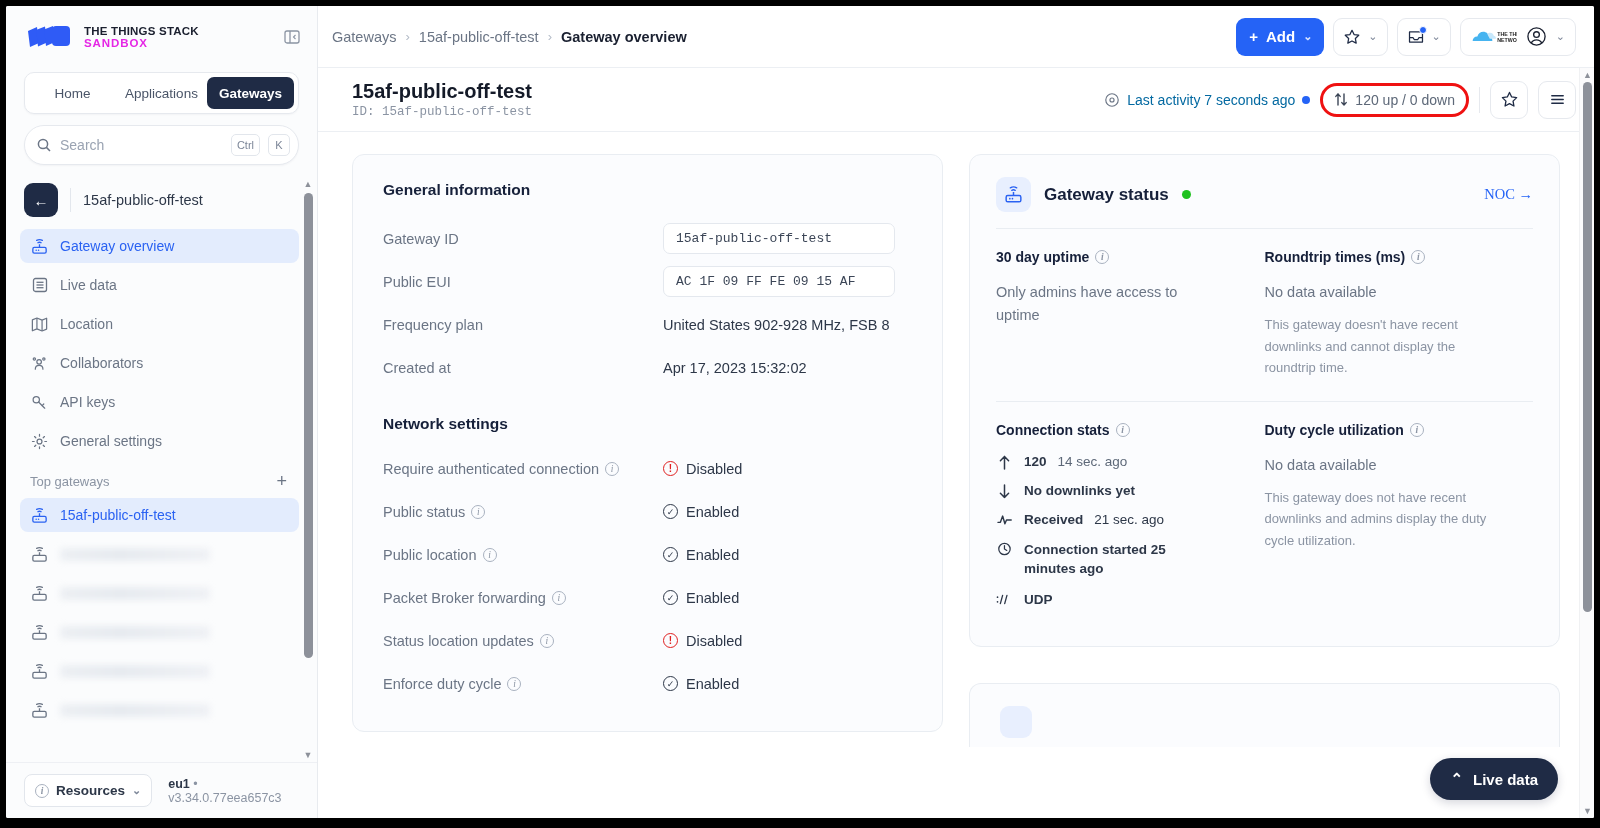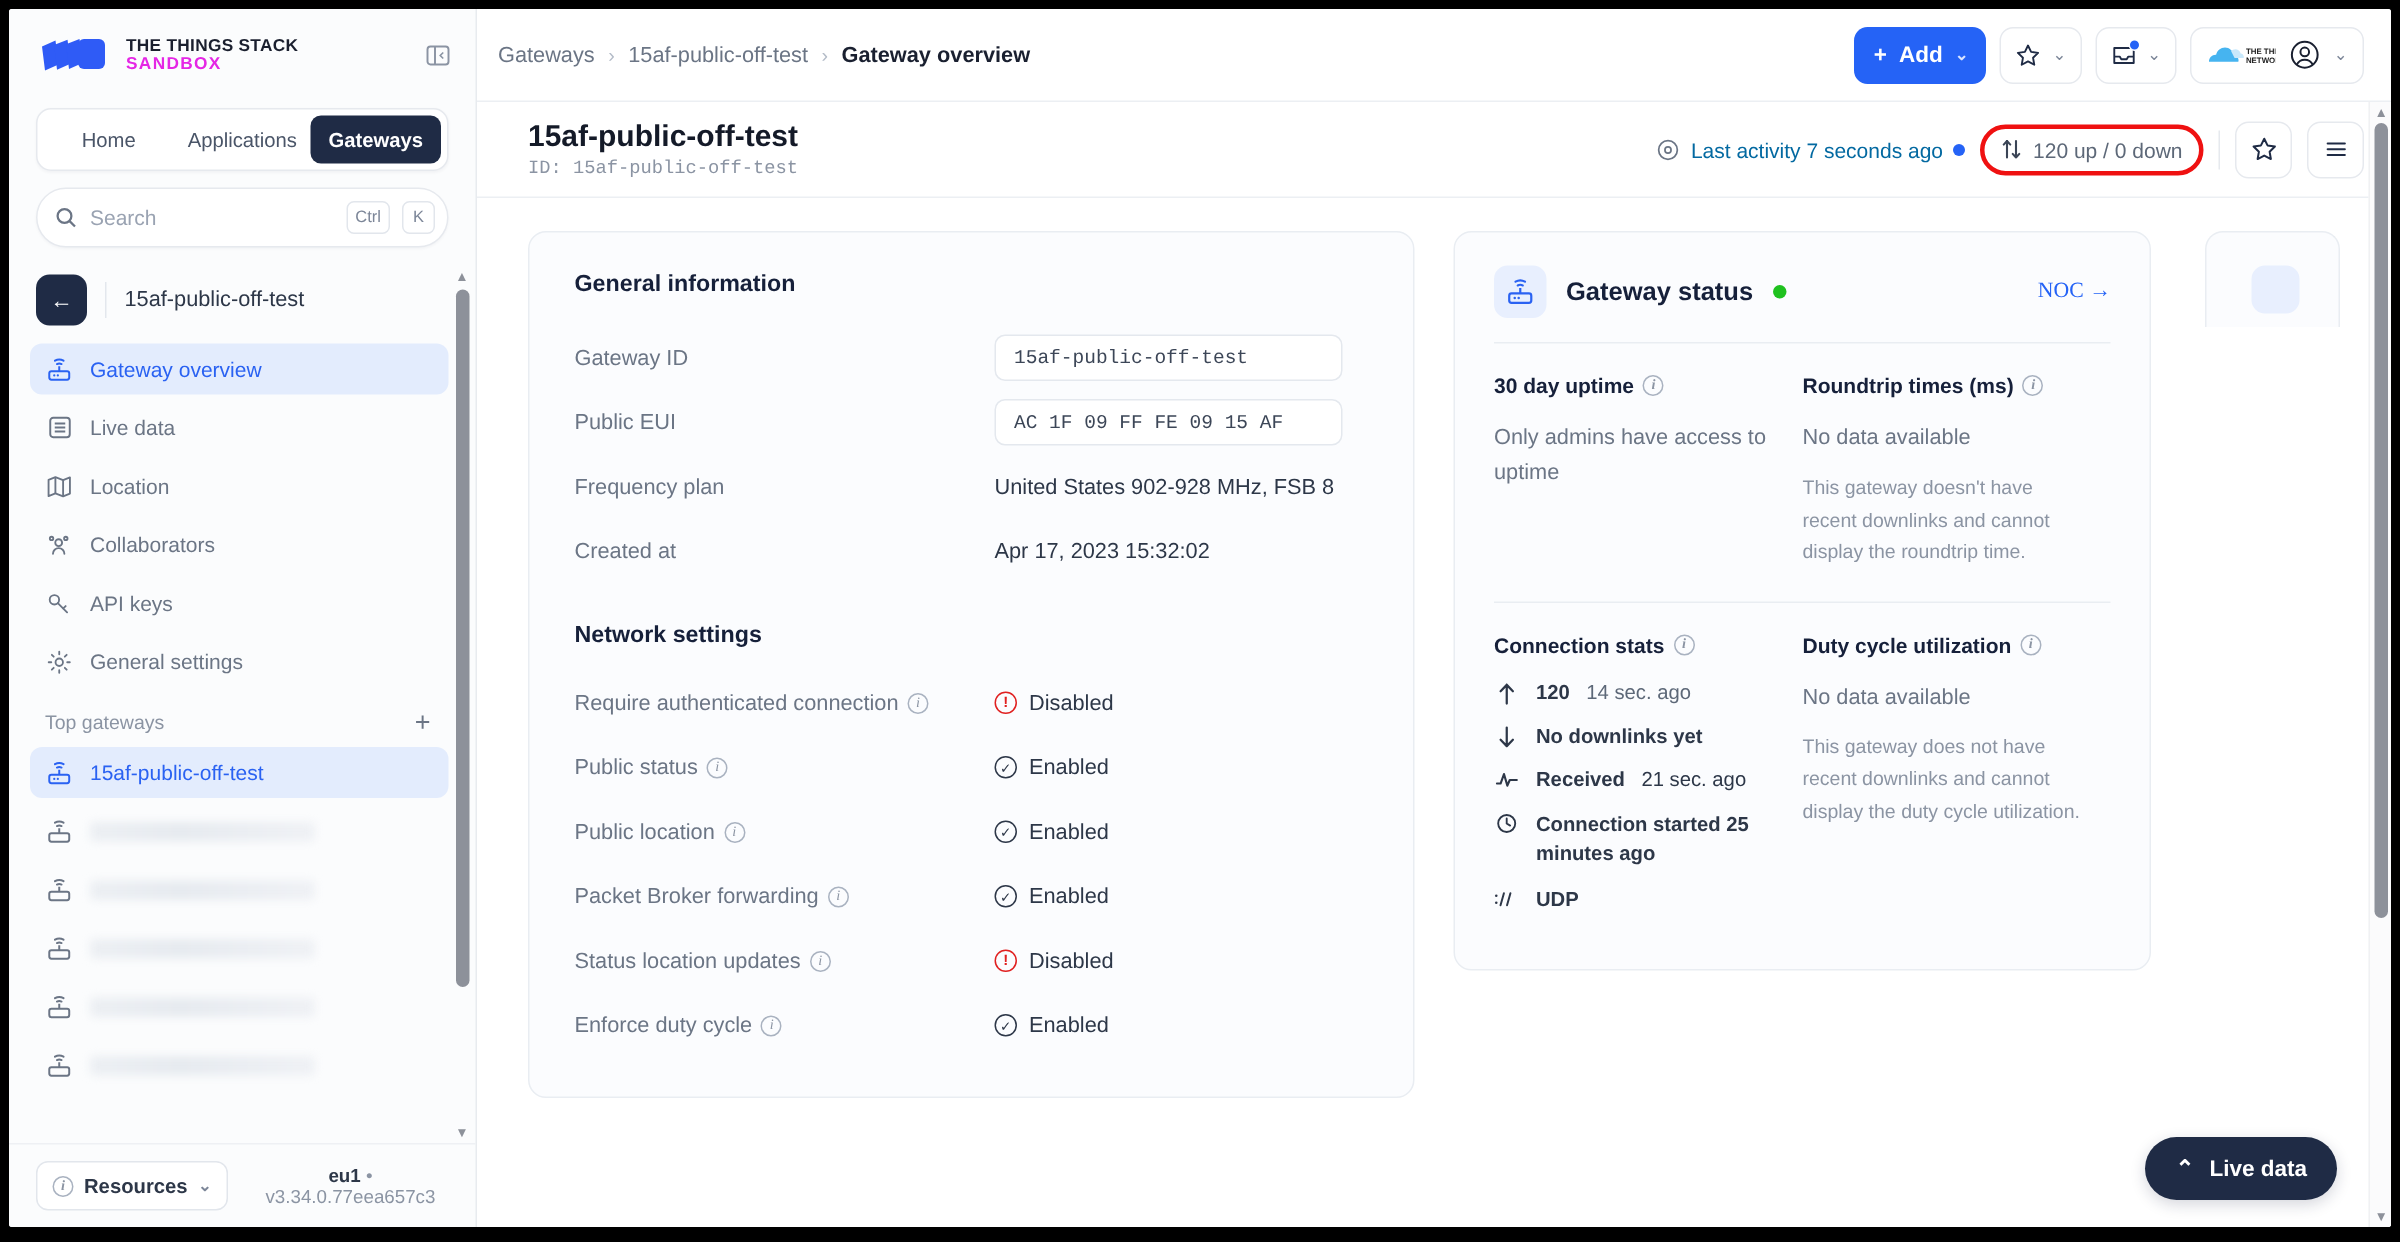--- a/index.html
+++ b/index.html
@@ -172,21 +172,21 @@
     gap: 16px;
   }
   .resources-btn {
     height: 33px; padding: 0 10px;
     border: 1px solid #e2e6ec; border-radius: 8px;
     background: #fff;
     display: flex; align-items: center; gap: 7px;
     font-size: 13.5px; font-weight: bold; color: #2d3748;
     cursor: pointer;
   }
-  .version-text { font-size: 12.5px; color: #8b94a3; text-align: center; }
+  .version-text { font-size: 12.5px; color: #8b94a3; }
   .version-text b { color: #2d3748; }
 
   
   .main {
     flex: 1; height: 100%;
     display: flex; flex-direction: column;
     position: relative;
     min-width: 0;
     background: #fff;
   }
@@ -256,21 +256,21 @@
     gap: 26px;
     align-items: flex-start;
   }
   .card {
     background: #fbfcfe;
     border: 1px solid #e9edf2;
     border-radius: 12px;
     padding: 26px 30px;
   }
   .col-left { flex: 1 1 0; min-width: 0; }
-  .col-right { flex: 1 1 0; min-width: 0; display:flex; flex-direction:row; gap:36px; }
+  .col-right { flex: 1 1 0; min-width: 0; display:flex; flex-direction:column; gap:36px; }
 
   .card-title { font-size: 15.5px; font-weight: bold; color: #16203a; margin-bottom: 18px; }
   .kv { display: flex; align-items: center; min-height: 43px; }
   .kv-label { width: 280px; font-size: 14.5px; color: #6b7585; display:flex; align-items:center; gap:6px; flex:none;}
   .kv-value { font-size: 14.5px; color: #2d3748; display:flex; align-items:center; gap:8px; }
   .mono-box {
     font-family: "Liberation Mono", monospace;
     font-size: 13px; color: #3c4657;
     border: 1px solid #e4e8ee; border-radius: 7px;
     background: #fff;
@@ -850,21 +850,21 @@
                 <b>UDP</b>
               </div>
             </div>
 
             <div>
               <div class="sub-head">
                 <span>Duty cycle utilization</span>
                 <span class="info-i">i</span>
               </div>
               <div class="muted">No data available</div>
-              <div class="muted-sm" style="max-width:225px">This gateway does not have recent downlinks and cannot display the duty cycle utilization.</div>
+              <div class="muted-sm" style="max-width:225px">This gateway does not have recent downlinks and admins display the duty cycle utilization.</div>
             </div>
           </div>
         </div>
 
         <div class="card-partial">
           <span style="display:inline-block;width:32px;height:32px;border-radius:9px;background:#e8effe;vertical-align:middle"></span>
         </div>
       </div>
     </div>
 

